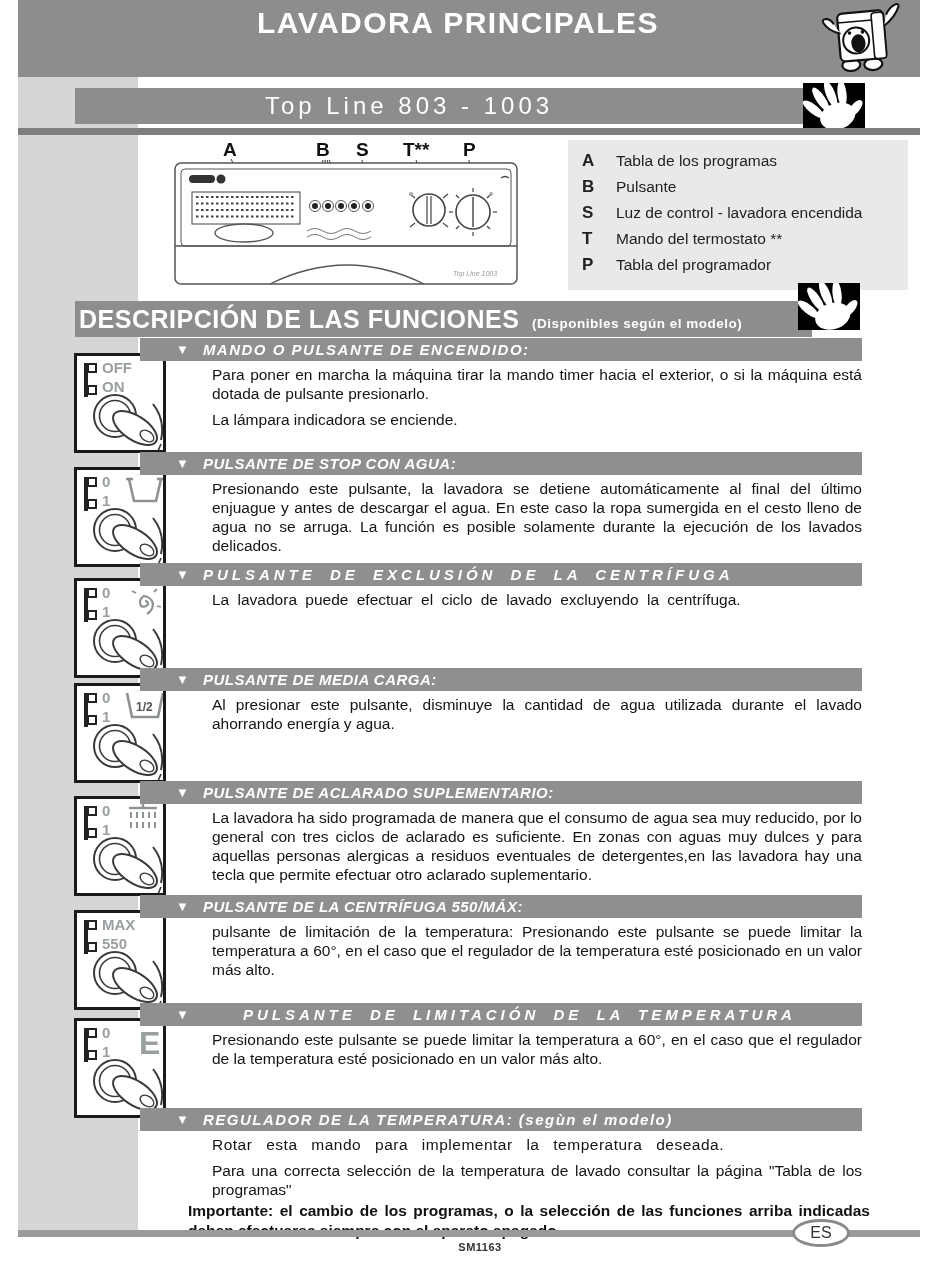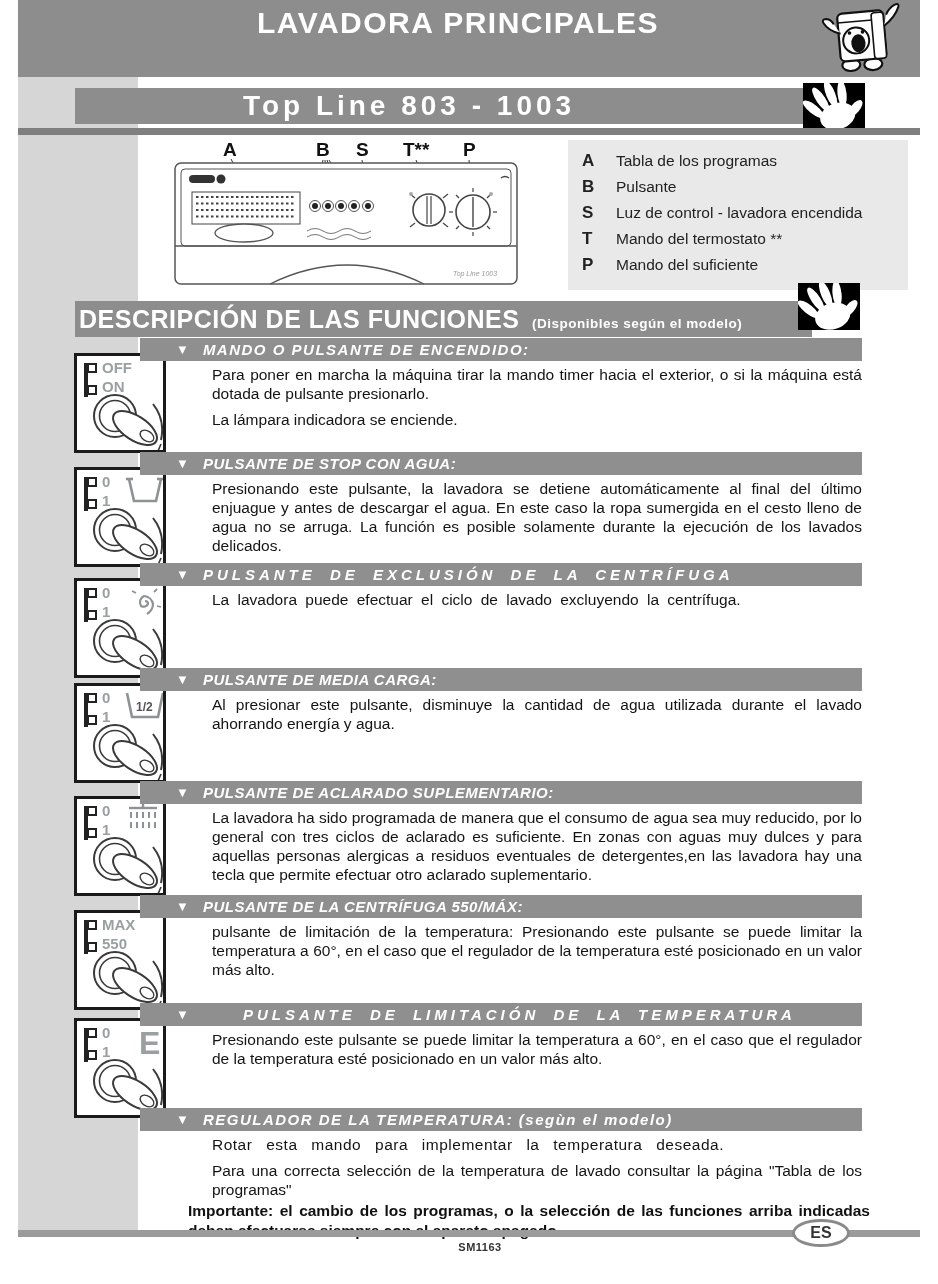--- a/index.html
+++ b/index.html
@@ -6,22 +6,22 @@
   .page{position:relative;width:938px;height:1284px;background:#fff;overflow:hidden;
         font-family:"Liberation Sans",sans-serif;color:#141414;}
 
   
   .header-band{position:absolute;left:18px;top:0;width:902px;height:77px;background:#8d8d8d;}
   .header-title{position:absolute;left:120px;top:6px;width:640px;text-align:center;color:#fff;
       font-weight:bold;font-size:30px;line-height:33px;letter-spacing:1.5px;}
   .mascot{position:absolute;left:793px;top:2px;}
   .left-strip{position:absolute;left:18px;top:77px;width:120px;height:1153px;background:#d6d6d6;}
   .model-band{position:absolute;left:75px;top:88px;width:788px;height:36px;background:#8d8d8d;}
-  .model-band span{display:block;text-align:center;padding-right:120px;color:#fff;font-weight:bold;
-      font-size:28px;line-height:36px;letter-spacing:4px;}
+  .model-band span{display:block;text-align:center;padding-right:120px;color:#fff;font-weight:normal;
+      font-size:24px;line-height:36px;letter-spacing:4px;}
   .hand-badge{position:absolute;width:62px;height:47px;background:#000;}
   .hand-badge.hb1{left:803px;top:83px;}
   .hand-badge.hb2{left:798px;top:283px;}
   .rule{position:absolute;left:18px;top:128px;width:902px;height:7px;background:#7f7f7f;}
 
   
   .machine-svg{position:absolute;left:135px;top:136px;}
   .legend{position:absolute;left:568px;top:140px;width:340px;height:150px;background:#e9e9e9;padding-top:8px;box-sizing:border-box;}
   .legend-item{display:flex;align-items:baseline;padding:3px 6px 3px 14px;}
   .legend-key{width:34px;font-weight:bold;font-size:17px;color:#222;}
@@ -69,21 +69,21 @@
   .symbol-shower .sym-shower{display:inline;}
   .symbol-e .sym-e{display:inline;}
   .lbl{font-weight:bold;font-size:15px;fill:#9aa0a2;font-family:"Liberation Sans",sans-serif;}
 
   
   .important{position:absolute;left:188px;top:1185px;width:682px;font-weight:bold;
       font-size:15.5px;line-height:20px;color:#111;text-align:justify;}
   .footer-bar{position:absolute;left:18px;top:1230px;width:902px;height:7px;background:#9b9b9b;}
   .es-badge{position:absolute;left:792px;top:1219px;width:58px;height:28px;background:#fff;
       border:3px solid #8a8a8a;border-radius:50%;box-sizing:border-box;text-align:center;
-      font-weight:bold;font-size:16px;line-height:22px;color:#333;}
+      font-weight:normal;font-size:16px;line-height:22px;color:#333;}
   .doc-code{position:absolute;left:400px;top:1241px;width:160px;text-align:center;
       font-size:11px;font-weight:bold;color:#333;letter-spacing:0.5px;}
 </style>
 </head>
 <body>
 
 <div class="page">
 
   <div class="header-band">
     <div class="header-title">
@@ -226,21 +226,21 @@
     <div class="legend-item">
       <span class="legend-key">S</span>
       <span class="legend-label">Luz de control - lavadora encendida</span>
     </div>
     <div class="legend-item">
       <span class="legend-key">T</span>
       <span class="legend-label">Mando del termostato **</span>
     </div>
     <div class="legend-item">
       <span class="legend-key">P</span>
-      <span class="legend-label">Mando del suficiente</span>
+      <span class="legend-label">Tabla del programador</span>
     </div>
   </div>
 
   <div class="desc-band">
     <span class="desc-title">DESCRIPCIÓN DE LAS FUNCIONES</span>
     <span class="desc-sub">(Disponibles según el modelo)</span>
   </div>
   <div class="hand-badge hb2">
     <svg width="62" height="47" viewBox="0 0 62 47">
       <g fill="#fff" transform="rotate(-18 31 28)">

